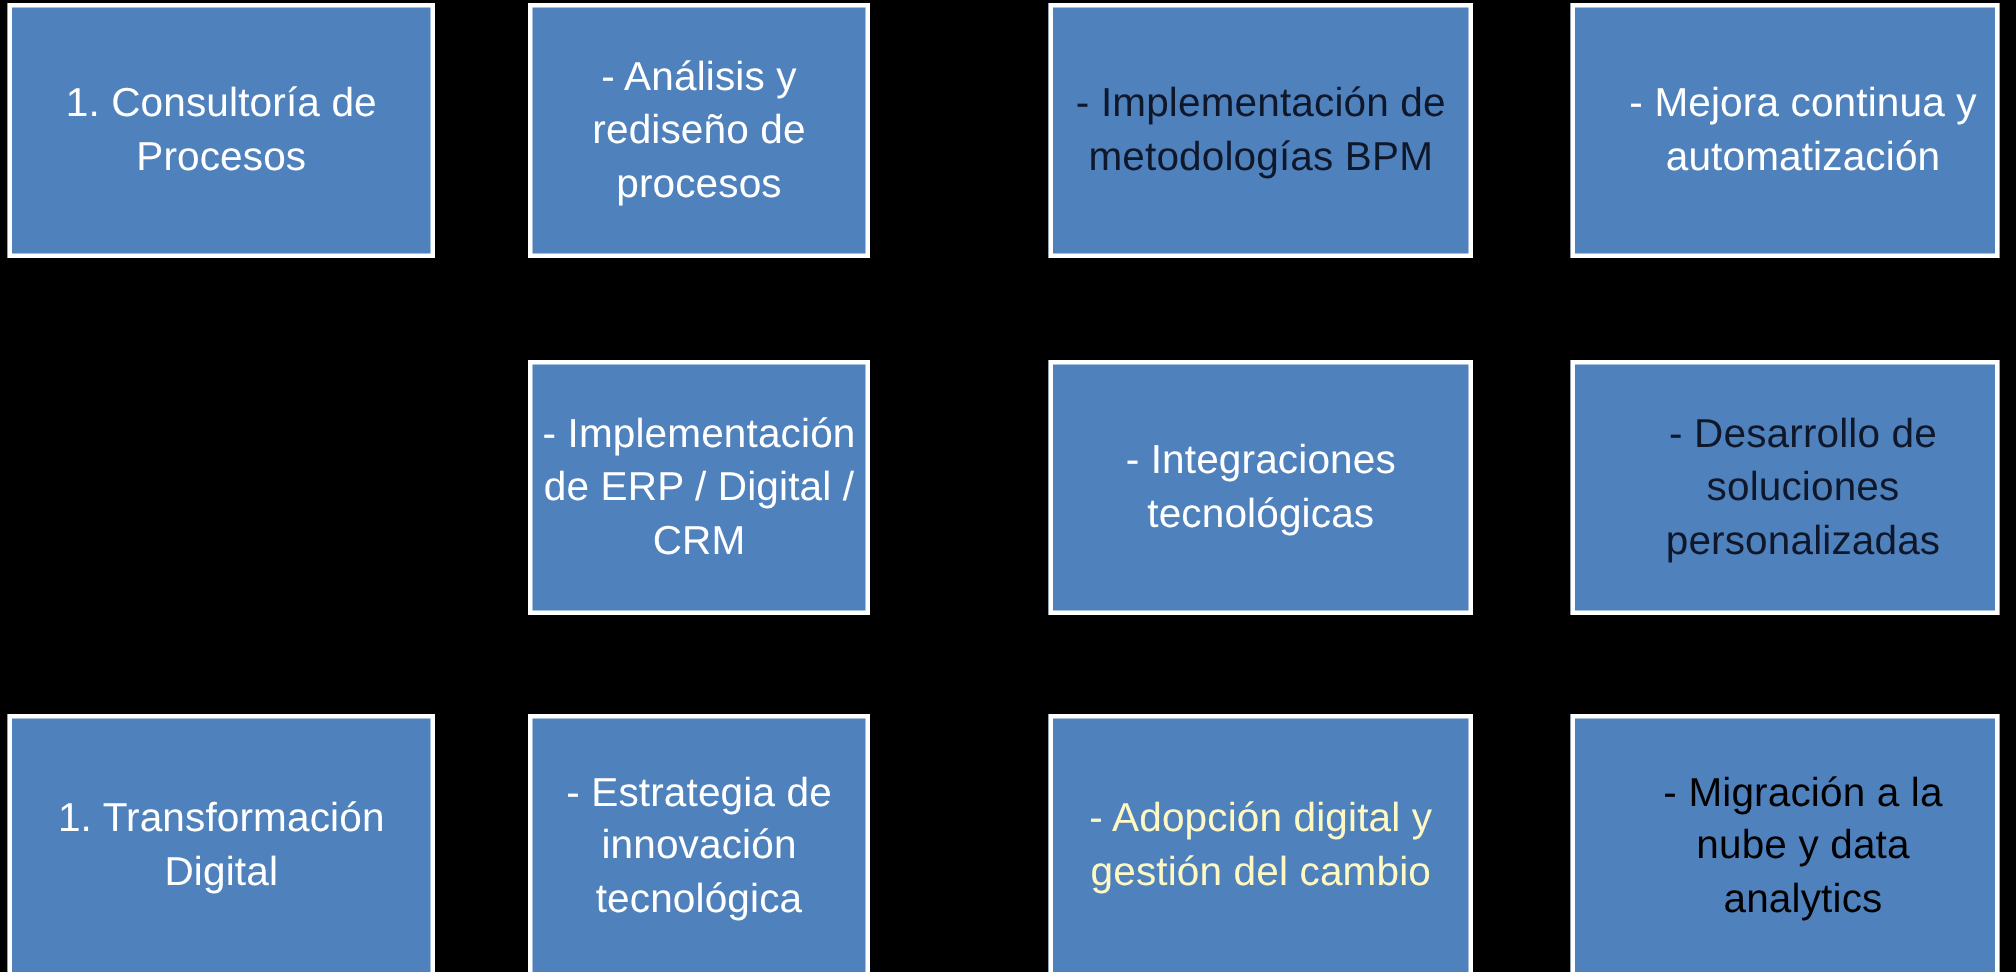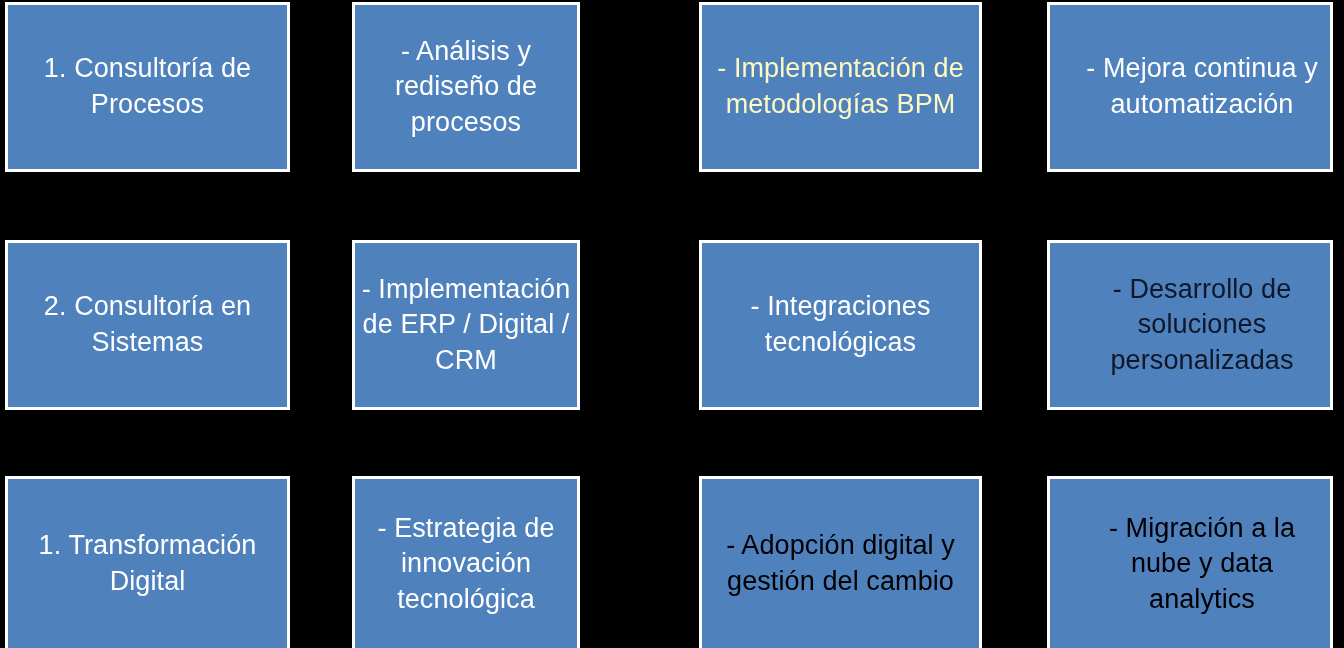--- a/index.html
+++ b/index.html
@@ -65,45 +65,42 @@
 
 <div id="matrix" style="background: rgb(0, 0, 0);">
 
   <div class="cell col-0 row-0" style="background: rgb(79, 129, 189); border-color: rgb(255, 255, 255);">
     <span class="cell-label" style="color: rgb(255, 255, 255);">1. Consultoría de Procesos</span>
   </div>
   <div class="cell col-1 row-0" style="background: rgb(79, 129, 189); border-color: rgb(255, 255, 255);">
     <span class="cell-label" style="color: rgb(255, 255, 255);">- Análisis y rediseño de procesos</span>
   </div>
   <div class="cell col-2 row-0" style="background: rgb(79, 129, 189); border-color: rgb(255, 255, 255);">
-    <span class="cell-label" style="color: #fef9c3;">- Implementación de metodologías BPM</span>
+    <span class="cell-label" style="color: #0f172a;">- Implementación de metodologías BPM</span>
   </div>
   <div class="cell col-3 row-0" style="background: rgb(79, 129, 189); border-color: rgb(255, 255, 255);">
     <span class="cell-label" style="color: rgb(255, 255, 255);">- Mejora continua y automatización</span>
   </div>
 
-  <div class="cell col-0 row-1" style="background: rgb(79, 129, 189); border-color: rgb(255, 255, 255);">
-    <span class="cell-label" style="color: rgb(255, 255, 255);">2. Consultoría en Sistemas</span>
-  </div>
   <div class="cell col-1 row-1" style="background: rgb(79, 129, 189); border-color: rgb(255, 255, 255);">
     <span class="cell-label" style="color: rgb(255, 255, 255);">- Implementación de ERP / Digital / CRM</span>
   </div>
   <div class="cell col-2 row-1" style="background: rgb(79, 129, 189); border-color: rgb(255, 255, 255);">
     <span class="cell-label" style="color: rgb(255, 255, 255);">- Integraciones tecnológicas</span>
   </div>
   <div class="cell col-3 row-1" style="background: rgb(79, 129, 189); border-color: rgb(255, 255, 255);">
     <span class="cell-label" style="color: #0f172a;">- Desarrollo de soluciones personalizadas</span>
   </div>
 
   <div class="cell col-0 row-2" style="background: rgb(79, 129, 189); border-color: rgb(255, 255, 255);">
     <span class="cell-label" style="color: rgb(255, 255, 255);">1. Transformación Digital</span>
   </div>
   <div class="cell col-1 row-2 bleed" style="background: rgb(79, 129, 189); border-color: rgb(255, 255, 255);">
     <span class="cell-label" style="color: rgb(255, 255, 255);">- Estrategia de innovación tecnológica</span>
   </div>
   <div class="cell col-2 row-2 bleed" style="background: rgb(79, 129, 189); border-color: rgb(255, 255, 255);">
-    <span class="cell-label" style="color: #000000;">- Adopción digital y gestión del cambio</span>
+    <span class="cell-label" style="color: #fef9c3;">- Adopción digital y gestión del cambio</span>
   </div>
   <div class="cell col-3 row-2 bleed" style="background: rgb(79, 129, 189); border-color: rgb(255, 255, 255);">
     <span class="cell-label" style="color: #000000;">- Migración a la nube y data analytics</span>
   </div>
 
 </div>
 
 </body></html>

